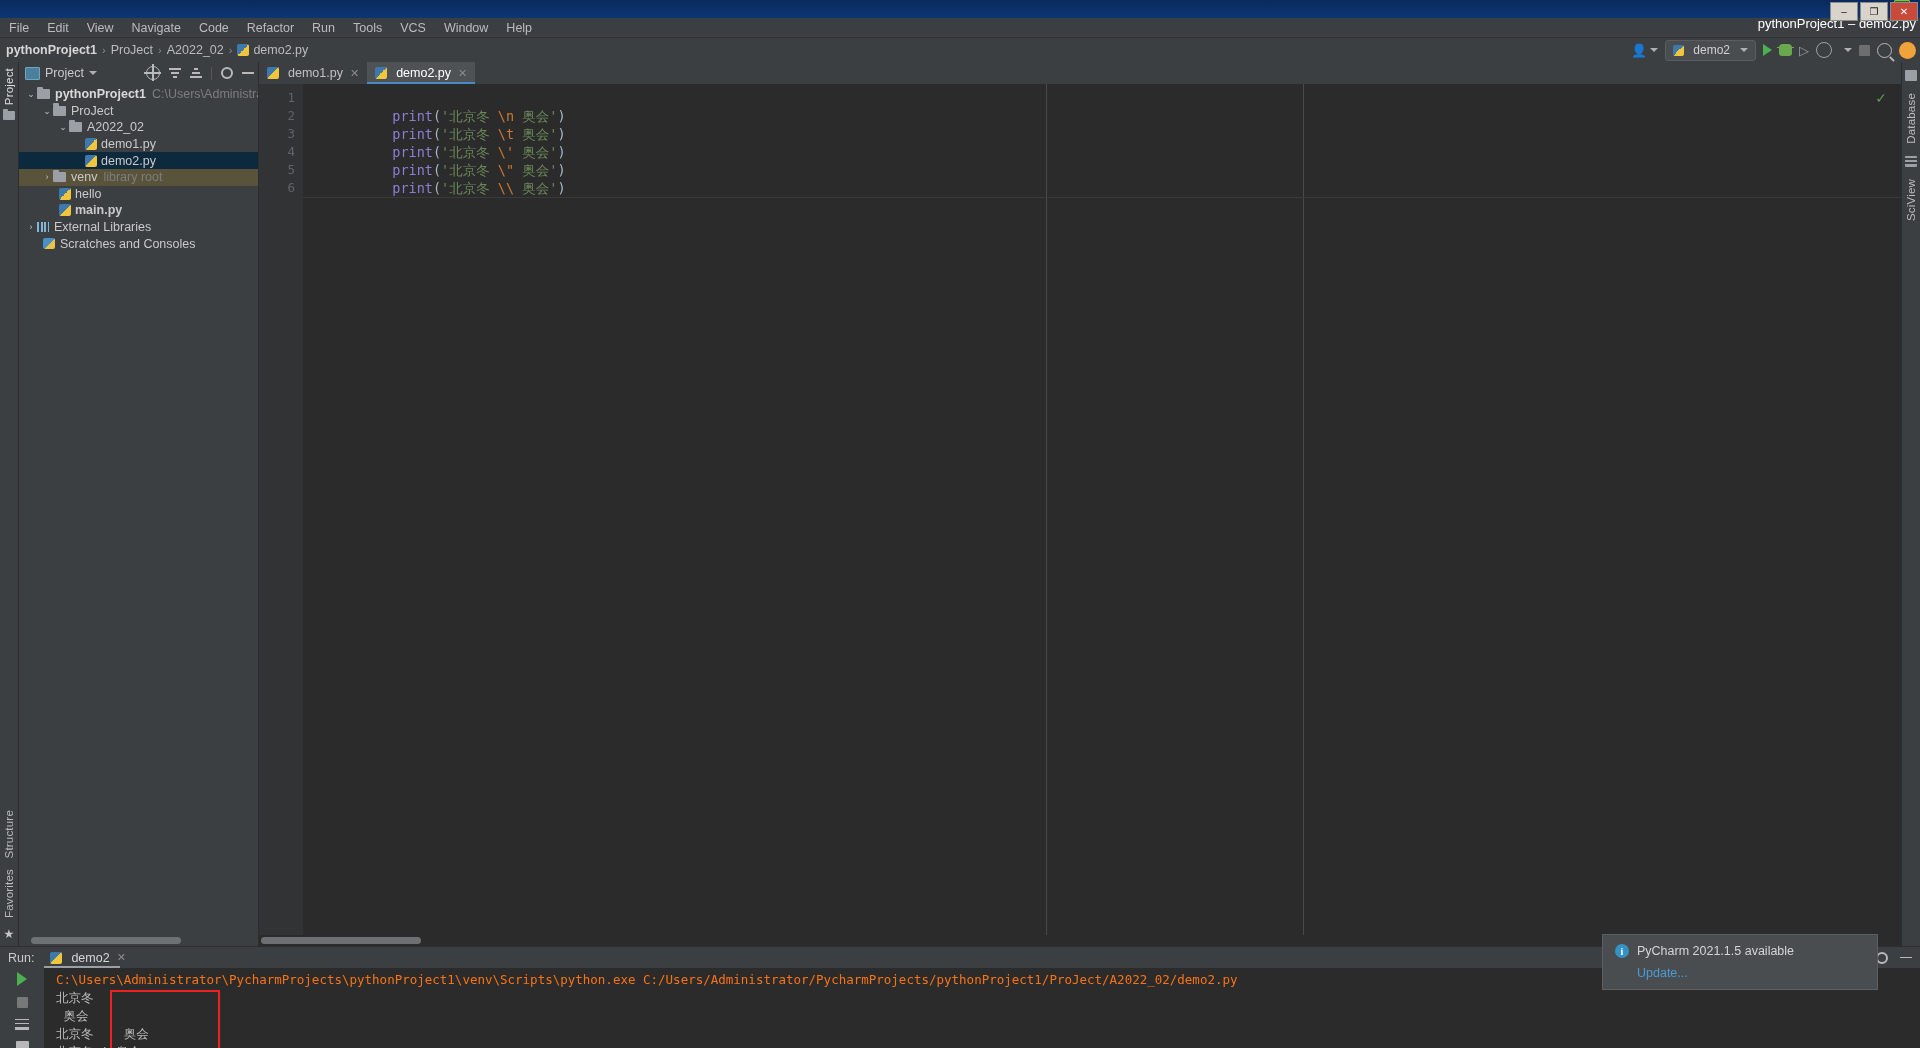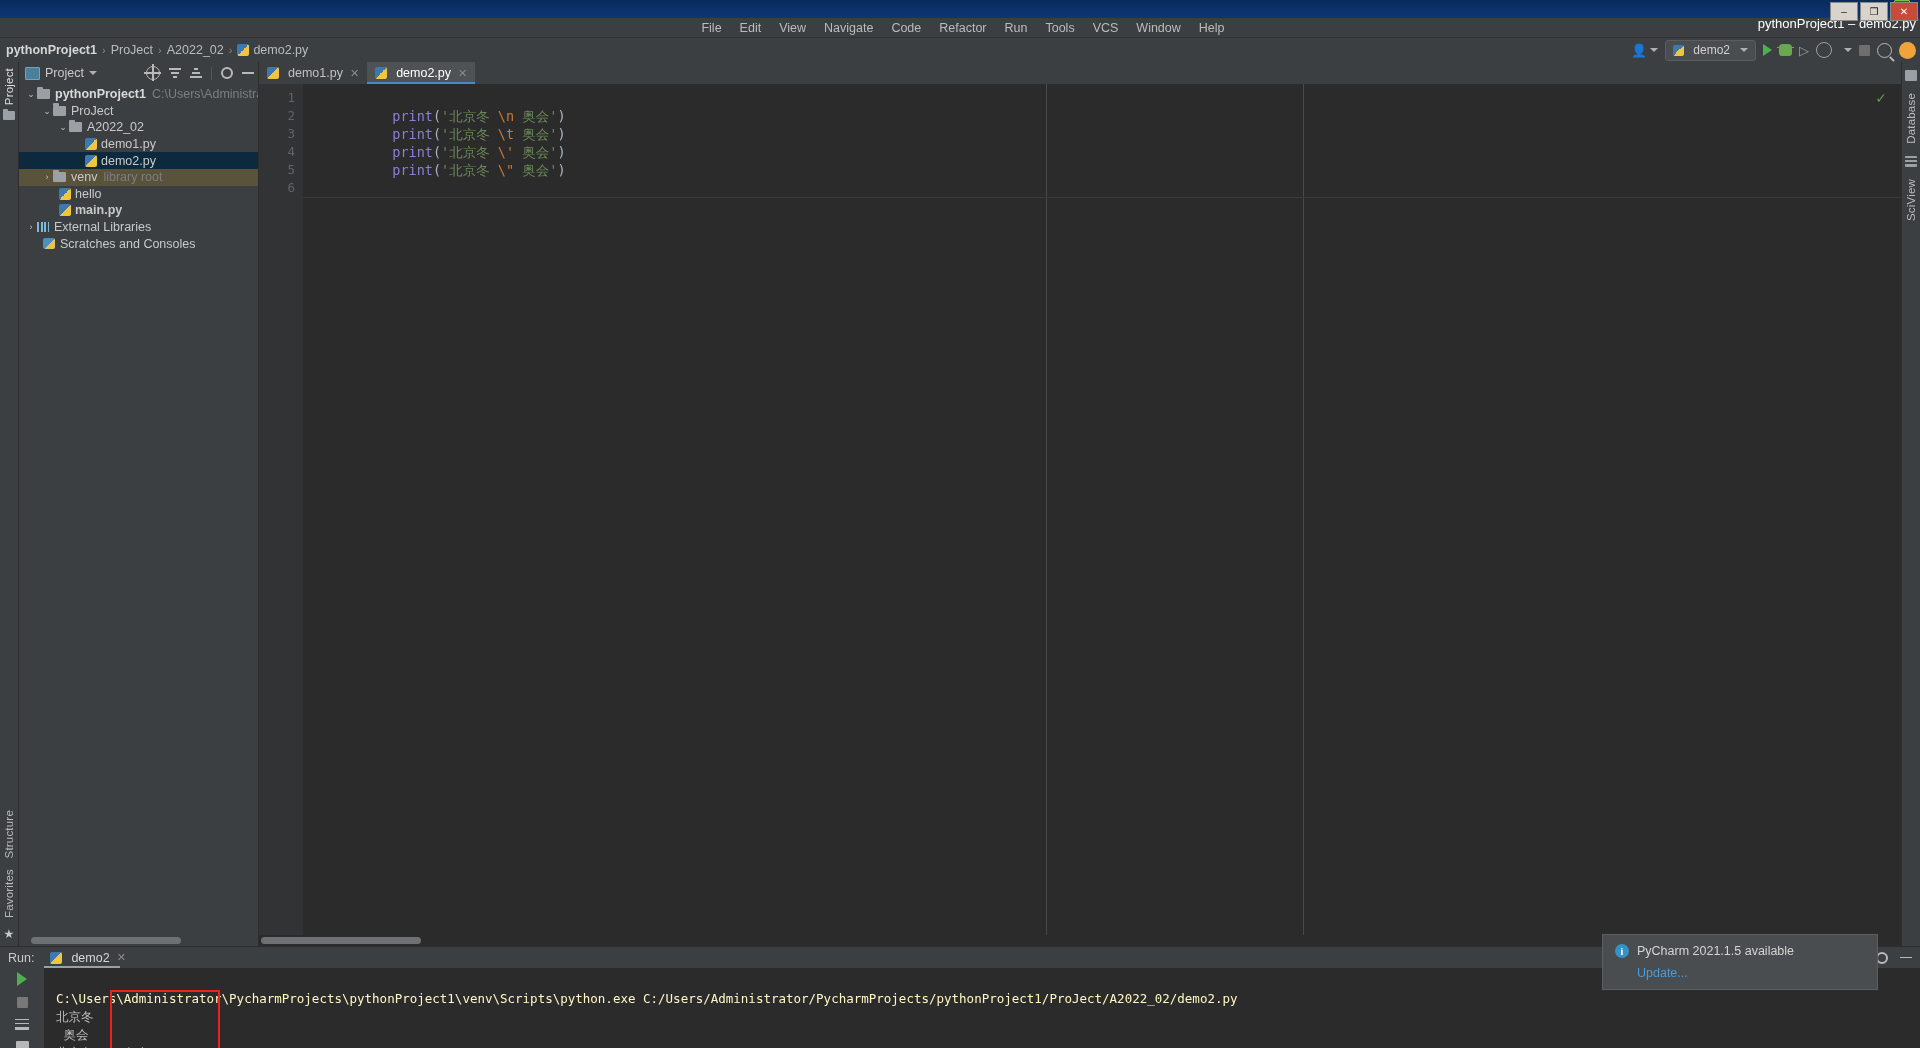--- a/index.html
+++ b/index.html
@@ -29,21 +29,21 @@
   #winbtns div{
     width:26px;height:17px;background:#d8d4cc;border:1px solid #8a8a8a;
     display:flex;align-items:center;justify-content:center;
     font-size:10px;color:#222;line-height:1;
   }
   #winbtns div.close{background:#c84a3a;color:#fff;}
 
   
   #menubar{
     height:19px;background:#3c3f41;display:flex;align-items:center;
-    padding-left:6px;gap:0;border-bottom:1px solid #323232;justify-content:center;
+    gap:0;border-bottom:1px solid #323232;
   }
   #menubar .m{padding:1px 9px;color:#bbbbbb;font-size:12.5px;cursor:default;}
 
   
   #navbar{
     height:24px;background:#3c3f41;display:flex;align-items:center;
     padding-left:6px;position:relative;
   }
   #navbar .crumb{display:flex;align-items:center;font-size:12.5px;color:#bbbbbb;}
   #navbar .crumb.bold{font-weight:bold;color:#d6d6d6;}
@@ -172,21 +172,21 @@
   #runtools{width:44px;flex:none;display:flex;flex-direction:column;align-items:center;padding-top:4px;gap:0;}
   #runtools .tgrp{display:flex;flex-direction:column;align-items:center;gap:11px;}
   .rt-run{width:0;height:0;border-left:10px solid #4caf50;border-top:7px solid transparent;border-bottom:7px solid transparent;}
   .rt-stop{width:11px;height:11px;background:#787878;border-radius:1px;}
   .rt-wrap{width:14px;height:11px;position:relative;}
   .rt-print{width:13px;height:10px;background:#b8b8b8;border-radius:1px 1px 0 0;}
 
   #console{flex:1;position:relative;background:#2b2b2b;overflow:hidden;padding-top:3px;min-width:0;}
   .oline{font-family:"DejaVu Sans Mono","Liberation Mono",monospace;
          font-size:12.5px;line-height:18px;color:#bbbbbb;white-space:pre;padding-left:12px;}
-  .oline.cmd{color:#fef9c3;margin-top:19px;}
+  .oline.cmd{color:#f97316;}
   #redbox{position:absolute;left:66px;top:22px;width:106px;height:105px;border:2px solid #ef2020;pointer-events:none;}
 
   
   #notif{
     position:absolute;right:42px;bottom:58px;width:276px;height:56px;
     background:#4a4d4f;border:1px solid #5c5f61;
     display:flex;flex-direction:column;padding:9px 12px;box-sizing:border-box;
   }
   #notif .nrow{display:flex;align-items:center;gap:8px;}
   .infoico{width:14px;height:14px;border-radius:50%;background:#3592c4;color:#fff;
@@ -385,20 +385,23 @@
         </div>
         <div class="cline">
           <span class="k-fn">print</span><span class="k-par">(</span><span class="k-str">'</span><span class="k-str">北京冬 </span><span class="k-esc">\t</span><span class="k-str"> 奥会</span><span class="k-str">'</span><span class="k-par">)</span>
         </div>
         <div class="cline">
           <span class="k-fn">print</span><span class="k-par">(</span><span class="k-str">'</span><span class="k-str">北京冬 </span><span class="k-esc">\'</span><span class="k-str"> 奥会</span><span class="k-str">'</span><span class="k-par">)</span>
         </div>
         <div class="cline">
           <span class="k-fn">print</span><span class="k-par">(</span><span class="k-str">'</span><span class="k-str">北京冬 </span><span class="k-esc">\"</span><span class="k-str"> 奥会</span><span class="k-str">'</span><span class="k-par">)</span>
         </div>
+        <div class="cline">
+          <span class="k-fn">print</span><span class="k-par">(</span><span class="k-str">'</span><span class="k-str">北京冬 </span><span class="k-esc">\\</span><span class="k-str"> 奥会</span><span class="k-str">'</span><span class="k-par">)</span>
+        </div>
         <div class="cline">&nbsp;</div>
       </div>
       <div id="vsplit"></div>
       <div id="vsplit2"></div>
       <div id="codehr"></div>
       <div id="checkmark">✓</div>
     </div>
 
     <div id="edscroll">
       <div class="thumb"></div>

